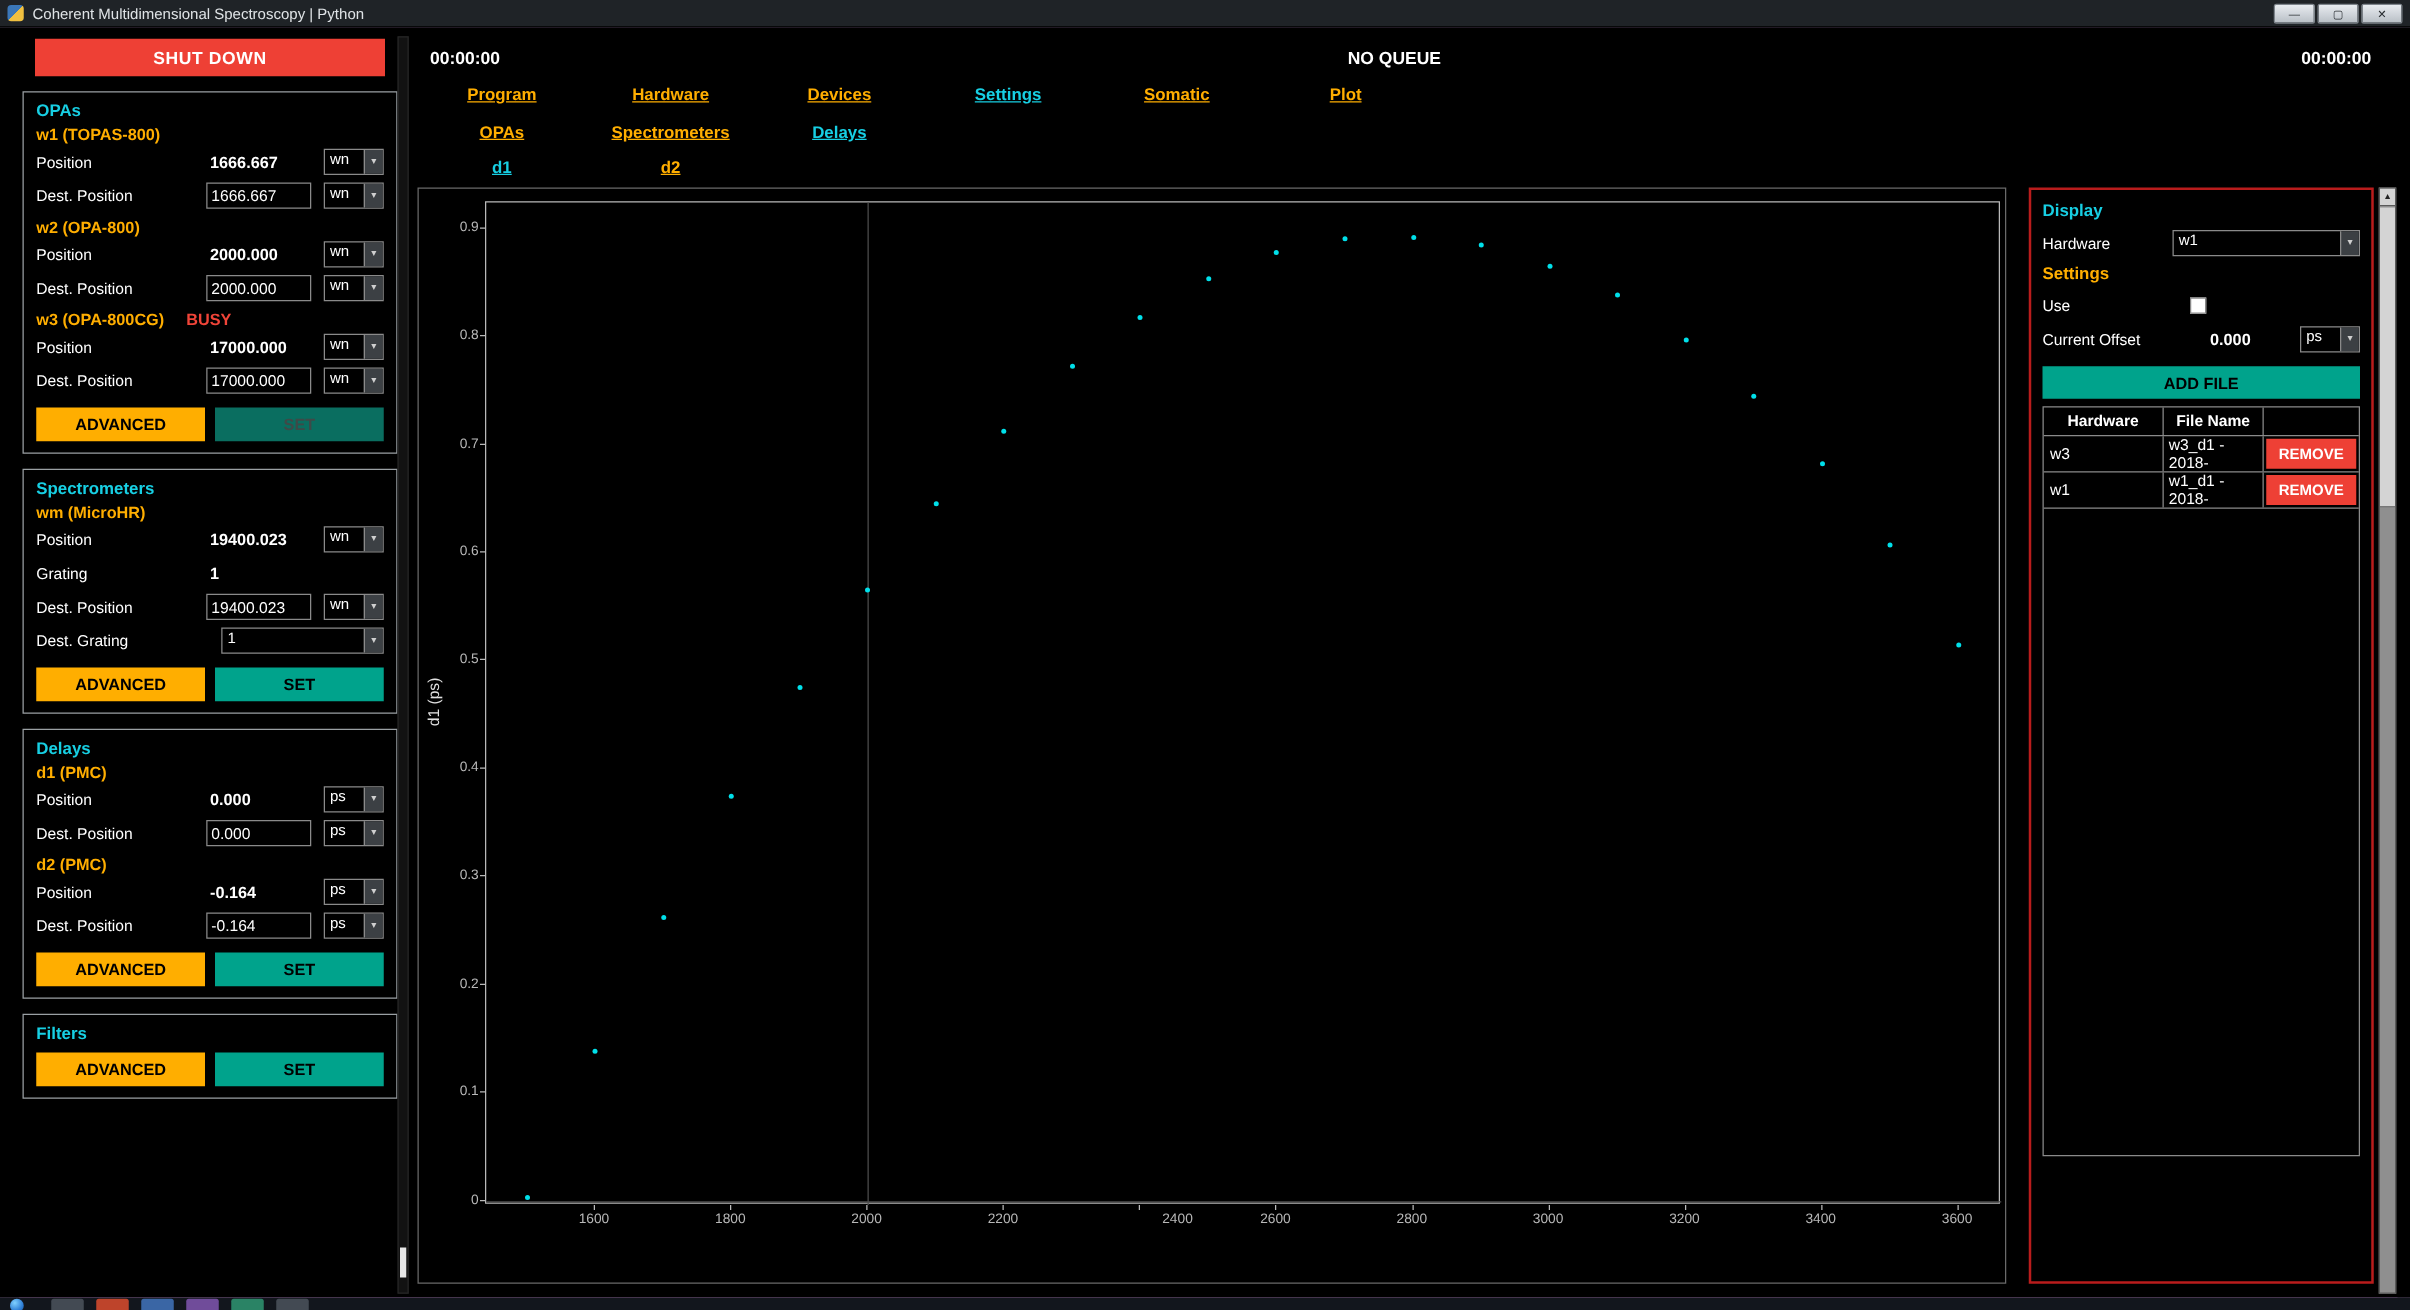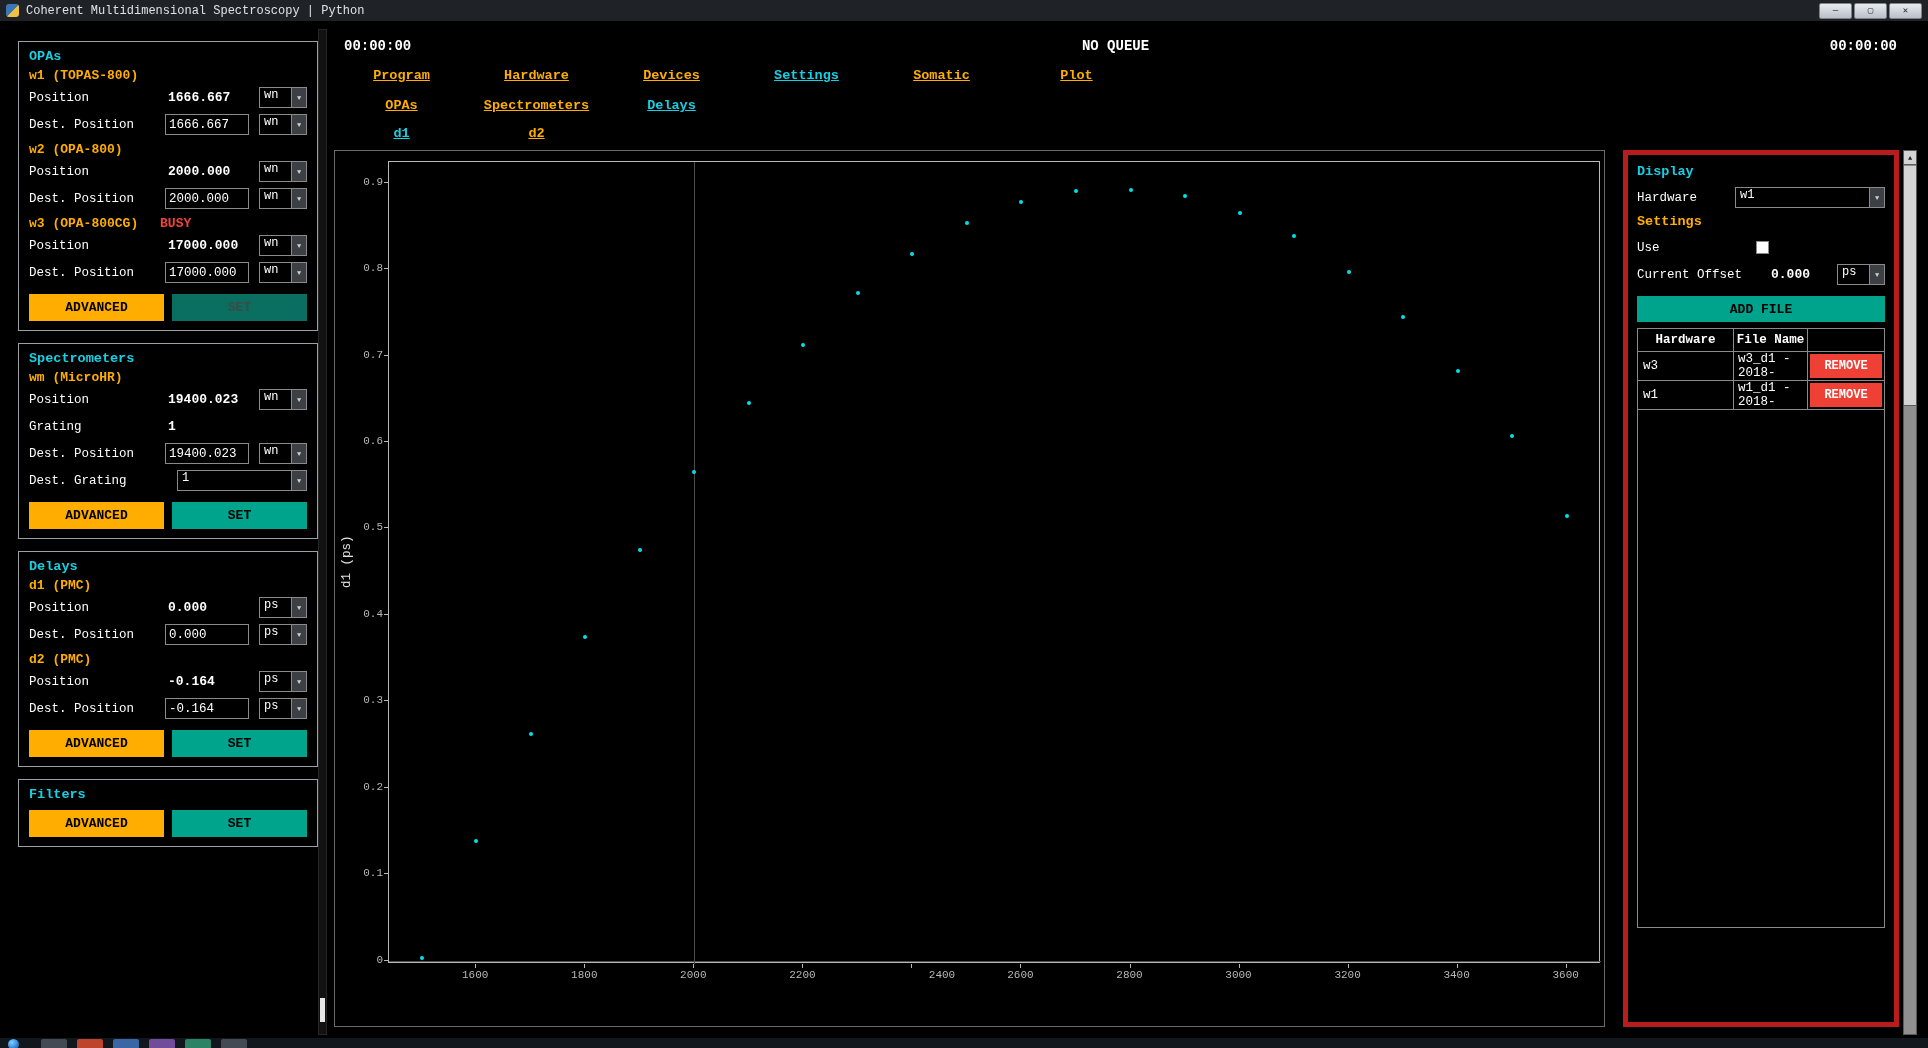--- a/index.html
+++ b/index.html
@@ -1,19 +1,19 @@
 <!DOCTYPE html>
 <html><head>
 <meta charset="utf-8">
 <style>
   * { margin:0; padding:0; box-sizing:border-box; }
   html,body { background:#000; }
   .screen {
     position:relative; width:1928px; height:1048px; overflow:hidden;
-    background:#f0abfc; font-family:Liberation Mono, monospace;
+    background:#f0abfc; font-family:Liberation Sans, sans-serif;
   }
   
   .titlebar { position:absolute; left:0; top:0; right:0; height:22px; background:#1f2327;
     display:flex; align-items:center; border-bottom:1px solid #000; }
   .app-icon { width:13px; height:13px; margin:0 7px 0 6px; border-radius:3px;
     background:linear-gradient(135deg,#3b77b8 50%,#f0c040 50%); }
   .title-text { color:#dfe3e6; font-size:12px; }
   .win-controls { margin-left:auto; display:flex; gap:2px; padding-right:6px; }
   .win-btn { width:33px; height:16px; border:1px solid #7d848b; border-radius:2px;
     background:linear-gradient(#e8ecf0,#b9bfc6); color:#2b2f33; font-size:9px;
@@ -80,21 +80,21 @@
     font-size:12.5px; color:#e0e0e0; }
   .ylabel { position:absolute; left:4px; top:10px; height:802px; width:16px;
     display:flex; align-items:center; justify-content:center;
     writing-mode:vertical-rl; transform:rotate(180deg); font-size:12.5px; color:#e0e0e0; }
   .crosshair-v { position:absolute; top:0; width:1px; height:802px; background:#4d4d4d; }
   .crosshair-h { position:absolute; left:0; height:1px; width:1212px; background:#4d4d4d; }
   .dot { position:absolute; width:4px; height:4px; border-radius:50%; }
 
   
   .dpanel { position:absolute; left:1623px; top:128px; width:276px; height:877px;
-    border:5px solid #b91c1c; background:#000; padding:6px 9px; }
+    border:2px solid #b91c1c; background:#000; padding:6px 9px; }
   .dp-header { font-size:13.5px; font-weight:bold; margin:3px 0 5px; }
   .cyan { color:#17cfe3; } .orange { color:#ffae00; }
   .drow { display:flex; align-items:center; height:27px; color:#fff; }
   .dlabel { font-size:12.5px; }
   .offset-label { width:132px; }
   .dvalue { font-weight:bold; font-size:13px; width:60px; padding-left:2px; }
   .checkbox { width:13px; height:13px; background:#fff; border:1px solid #888;
     display:inline-block; margin-left:96px; }
   .addfile { display:block; width:100%; background:#00a38c; color:#000; height:26px;
     margin:8px 0 6px; font-weight:bold; font-size:13px; border:none; font-family:inherit; }
@@ -144,20 +144,21 @@
         </div>
     </div>
   </div>
 
   <div class="frame-left"></div>
   <div class="frame-right"></div>
 
   <div class="app">
 
     <div class="sidebar">
+      <button class="shutdown">SHUT DOWN</button>
 
       <div class="panel">
         <div class="panel-header">OPAs</div>
 
         <div class="motor-name"><span>w1 (TOPAS-800)</span></div>
         <div class="srow">
           <span class="slabel">Position</span>
           <span class="svalue">1666.667</span>
           <span class="combo">
               <span class="combo-val">wn</span>

